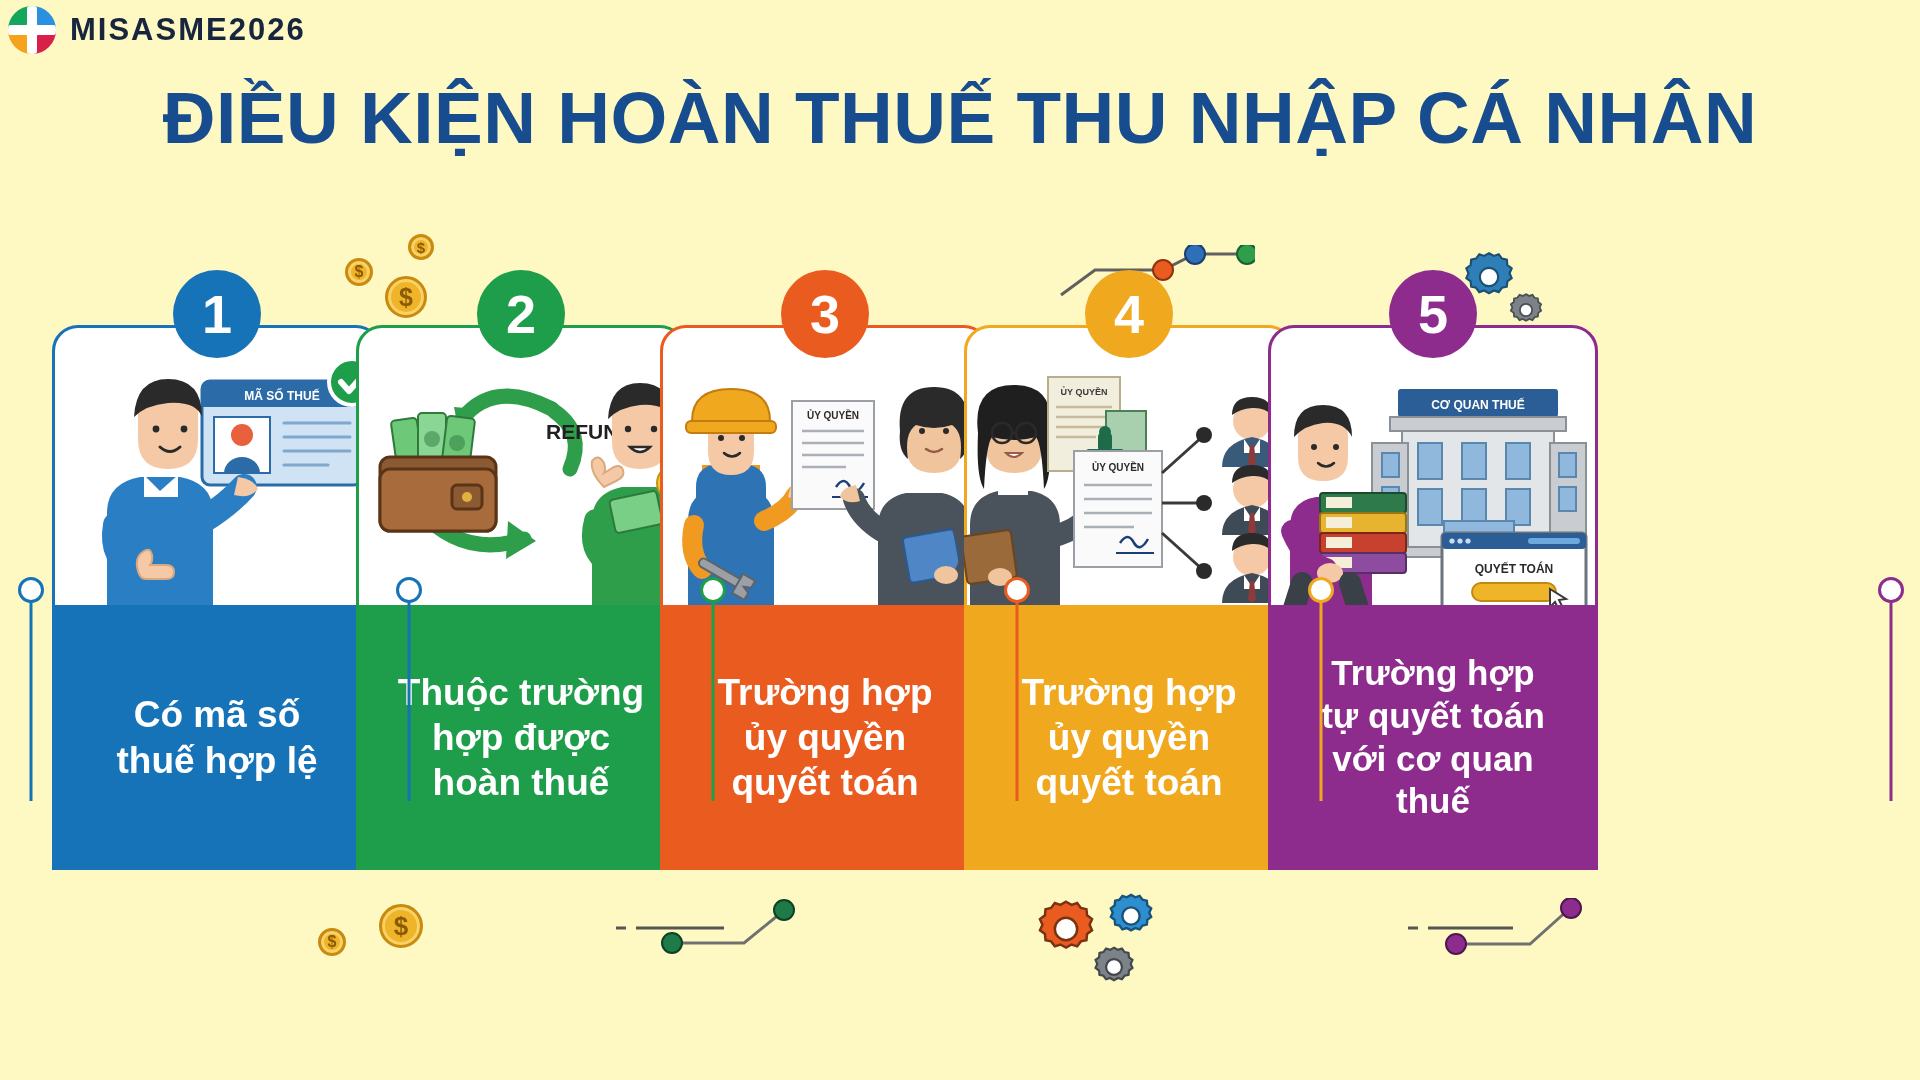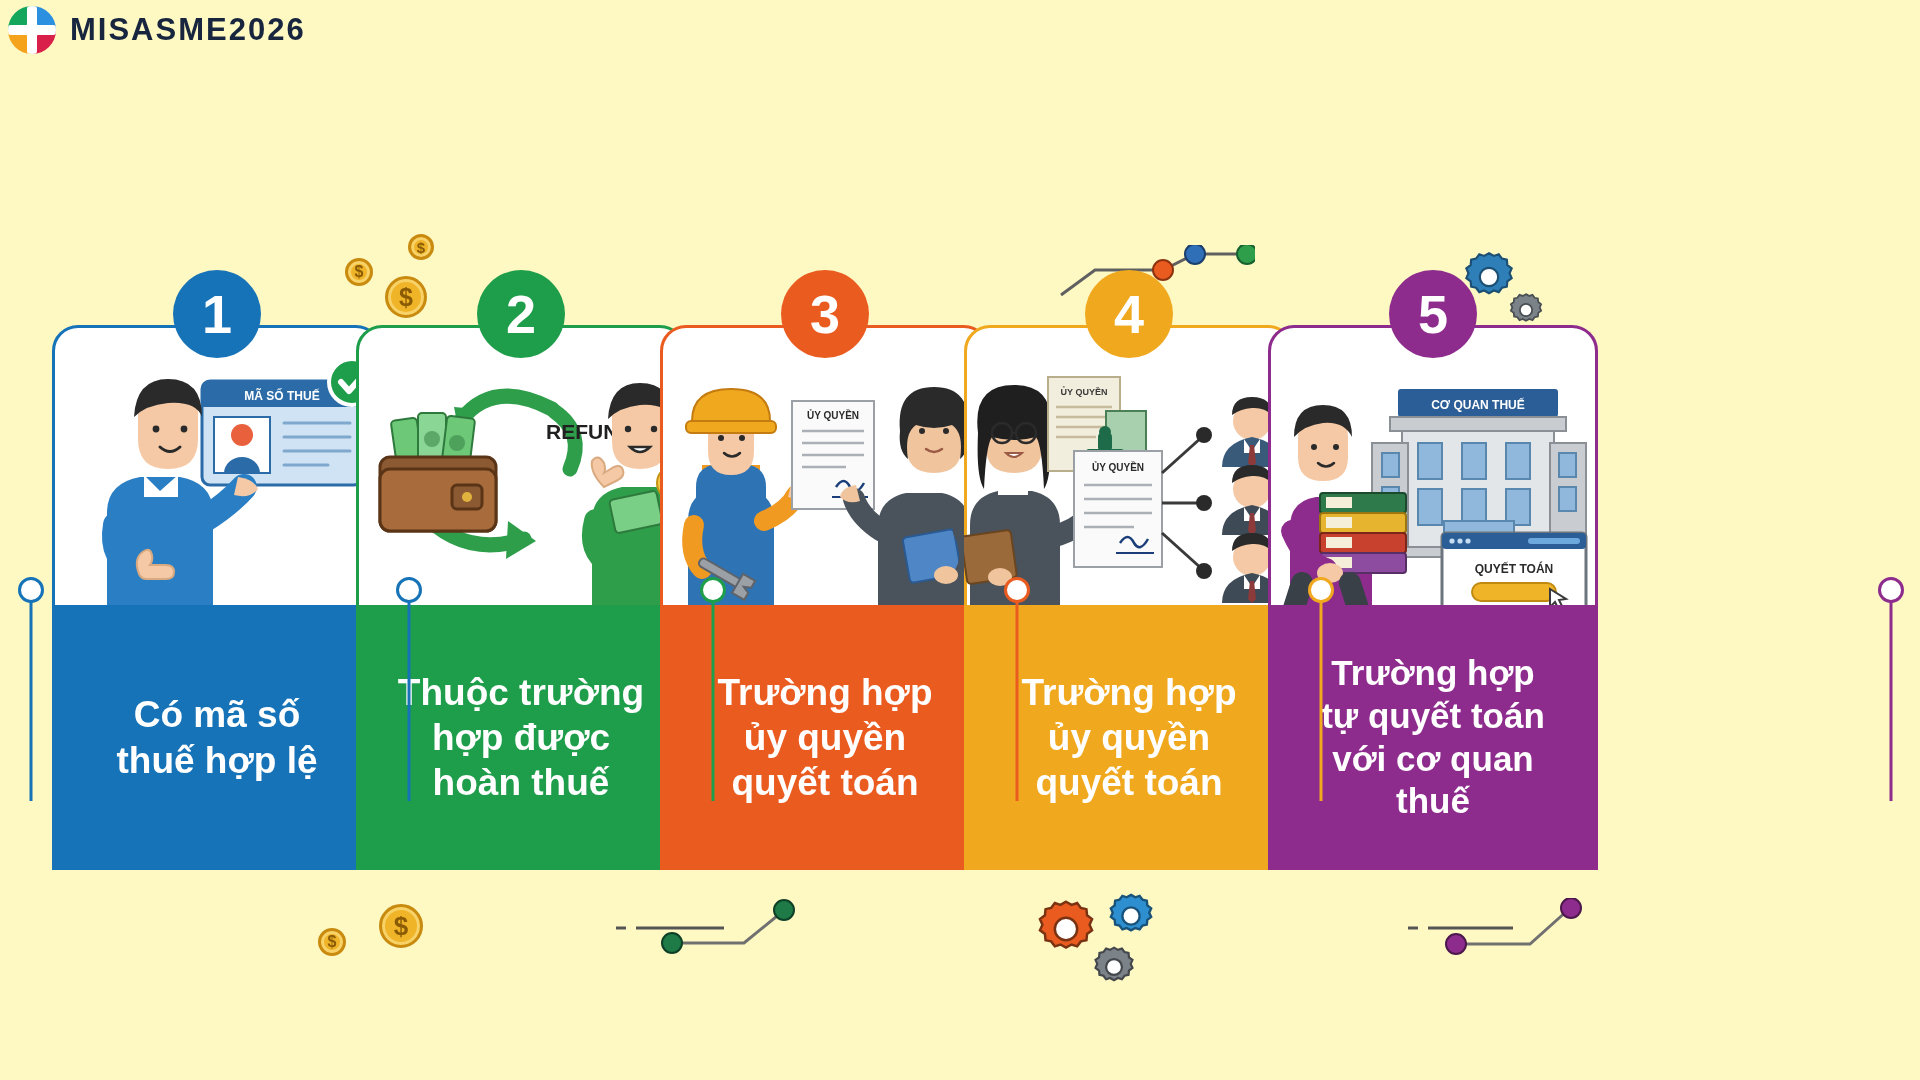--- a/index.html
+++ b/index.html
@@ -83,20 +83,21 @@
         <div class="q q2"></div>
         <div class="q q3"></div>
         <div class="q q4"></div>
       <div class="cross-v"></div>
         <div class="cross-h"></div>
         <div class="hole"></div>
     </div>
     <div class="brand-text">MISASME2026</div>
   </div>
 
+  <div class="title">ĐIỀU KIỆN HOÀN THUẾ THU NHẬP CÁ NHÂN</div>
 
   <div class="coin" style="left:408px;top:234px;width:26px;height:26px;font-size:15px;">$</div>
   <div class="coin" style="left:345px;top:258px;width:28px;height:28px;font-size:16px;">$</div>
   <div class="coin" style="left:385px;top:276px;width:42px;height:42px;font-size:25px;">$</div>
 
   <div class="coin" style="left:318px;top:928px;width:28px;height:28px;font-size:16px;">$</div>
   <div class="coin" style="left:379px;top:904px;width:44px;height:44px;font-size:26px;">$</div>
 
   <div class="gear" style="left:1462px;top:250px;">
     <svg width="54" height="54" viewBox="0 0 100 100">

